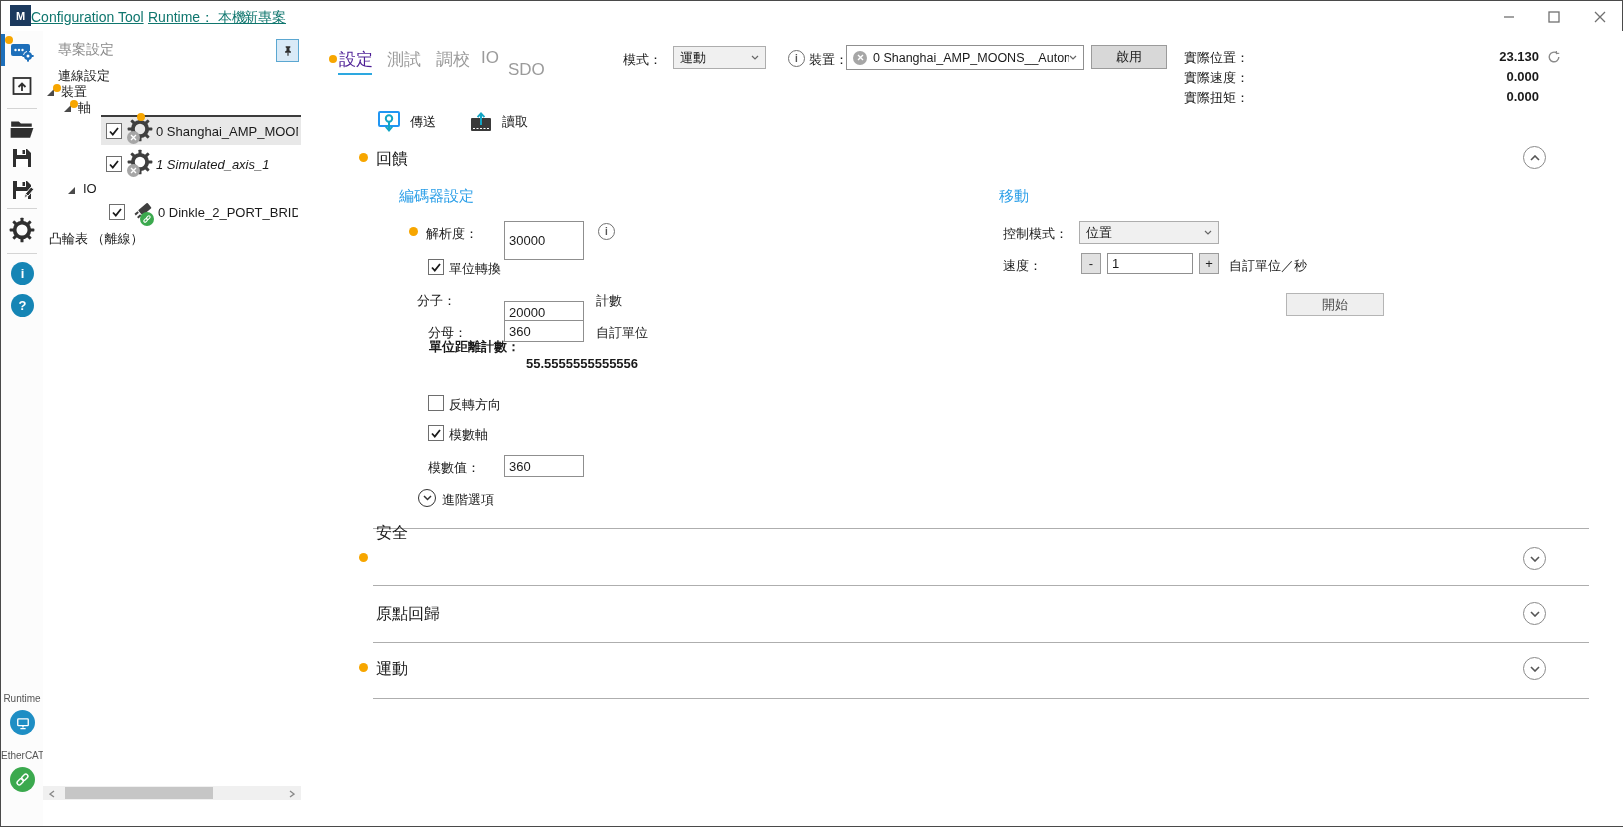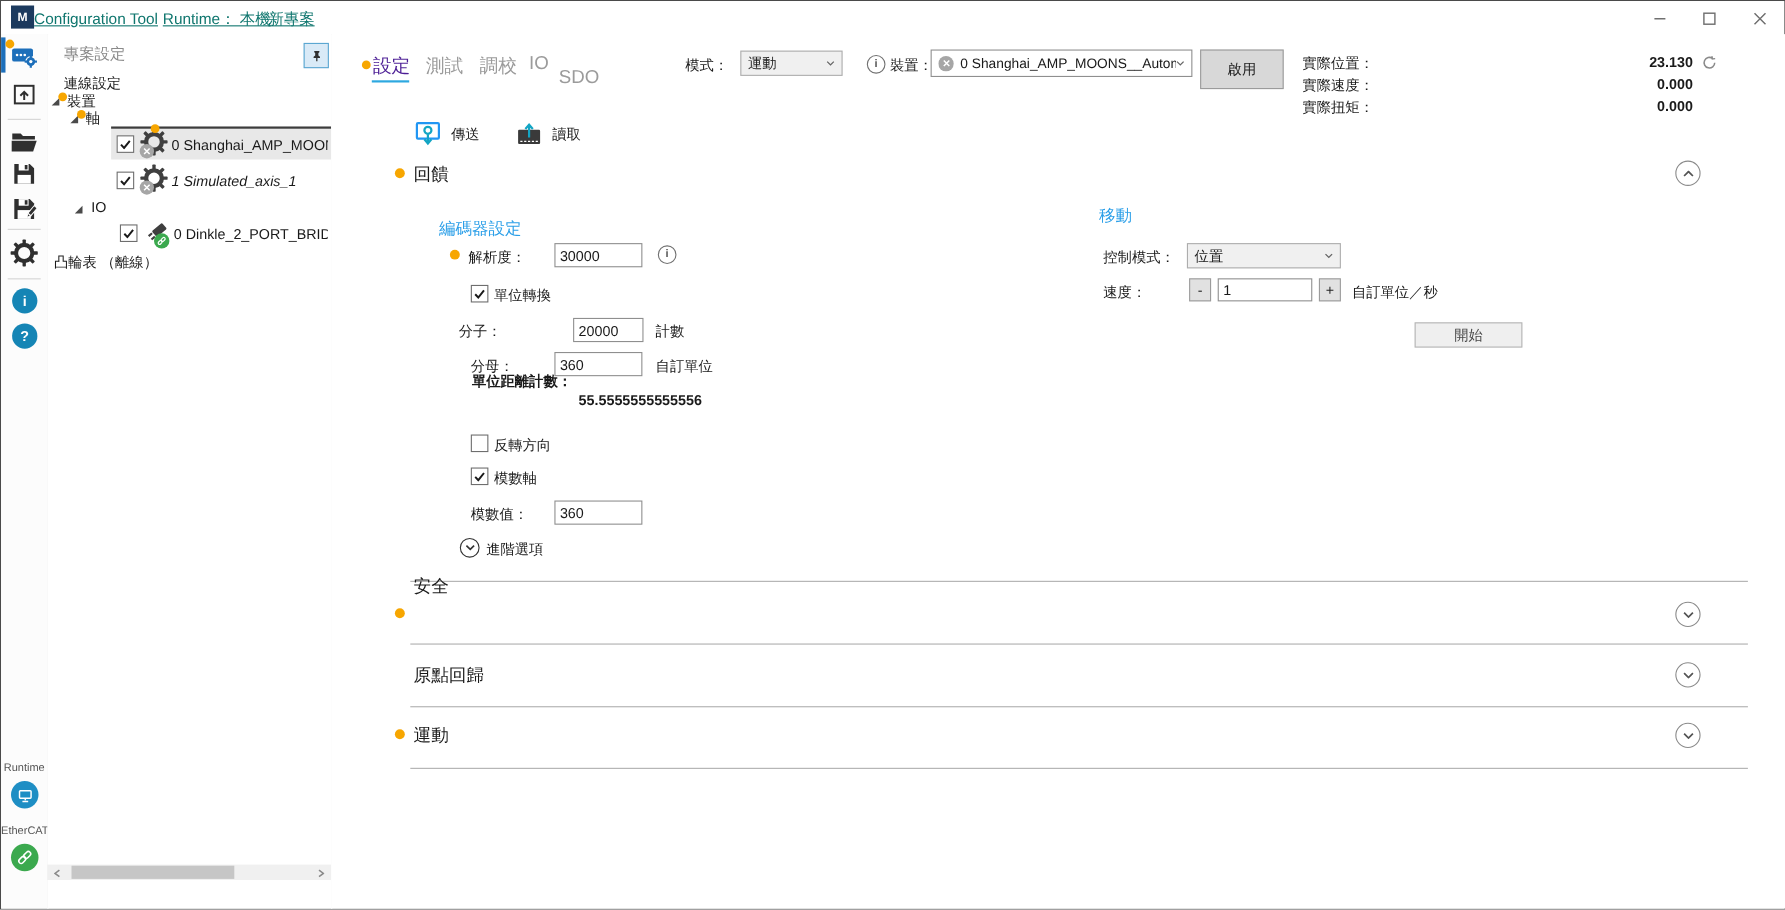--- a/index.html
+++ b/index.html
@@ -313,21 +313,21 @@
           <svg width="7" height="7">
               <path d="M1 1l5 5M6 1L1 6" stroke="#fff" stroke-width="1.4"></path>
             </svg>
         </span>
         <span style="font-size:12.5px;white-space:nowrap;">0 Shanghai_AMP_MOONS__Automation_STF06_EC</span>
       </span>
       <svg width="8" height="5" style="flex:0 0 8px;">
           <polyline points="1,1 4,4 7,1" fill="none" stroke="#666" stroke-width="1.2"></polyline>
         </svg>
     </div>
-    <div class="btn" style="left:790px;top:14px;width:76px;height:36px;">啟用</div>
+    <div class="btn" style="left:790px;top:14px;width:76px;height:24px;">啟用</div>
 
     <div class="lbl" style="left:883px;top:18px;">實際位置：</div>
     <div class="lbl val" style="left:1140px;top:18px;width:98px;text-align:right;">23.130</div>
     <svg class="abs" style="left:1246px;top:19px;" width="14" height="14" viewBox="0 0 16 16">
       <path d="M13.5 8a5.5 5.5 0 1 1-2.2-4.4" fill="none" stroke="#8a8a8a" stroke-width="1.6"></path>
       <path d="M10.6 1.1l0.4 3 3-0.4" fill="none" stroke="#8a8a8a" stroke-width="1.4"></path>
     </svg>
     <div class="lbl" style="left:883px;top:38px;">實際速度：</div>
     <div class="lbl val" style="left:1140px;top:38px;width:98px;text-align:right;">0.000</div>
     <div class="lbl" style="left:883px;top:58px;">實際扭矩：</div>
@@ -351,36 +351,36 @@
     </div>
 
     <div class="dot" style="left:58px;top:122px;width:9px;height:9px;"></div>
     <div class="sectitle" style="left:75px;top:118px;text-align:center;">回饋</div>
     <div class="chevcircle" style="left:1222px;top:115px;">
       <svg width="10" height="6">
           <polyline points="1,5 5,1 9,5" fill="none" stroke="#555" stroke-width="1.6"></polyline>
         </svg>
     </div>
 
-    <div class="subhead" style="left:98px;top:168px;">編碼器設定</div>
+    <div class="subhead" style="left:98px;top:156px;">編碼器設定</div>
 
     <div class="dot" style="left:108px;top:196px;width:9px;height:9px;"></div>
     <div class="lbl" style="left:125px;top:194px;">解析度：</div>
-    <input class="tinput" style="left: 203px; top: 190px; width: 80px; height: 22px;" value="30000">
+    <input class="tinput" style="left: 203px; top: 190px; width: 80px; height: 39px;" value="30000">
     <div class="infoc" style="left:297px;top:192px;">i</div>
 
     <div class="cb" style="left:127px;top:228px;">
       <svg width="10" height="9" viewBox="0 0 10 9">
           <polyline points="1,4.5 3.8,7.5 9,1" fill="none" stroke="#1a1a1a" stroke-width="1.8"></polyline>
         </svg>
     </div>
     <div class="lbl" style="left:148px;top:229px;">單位轉換</div>
 
     <div class="lbl" style="left:116px;top:261px;">分子：</div>
-    <input class="tinput" style="left: 203px; top: 258px; width: 64px; height: 22px; margin-left: 17px;" value="20000">
+    <input class="tinput" style="left: 203px; top: 270px; width: 80px; height: 22px;" value="20000">
     <div class="lbl" style="left:295px;top:261px;">計數</div>
 
     <div class="lbl" style="left:127px;top:293px;">分母：</div>
     <input class="tinput" style="left: 203px; top: 289px; width: 80px; height: 22px;" value="360">
     <div class="lbl" style="left:295px;top:293px;">自訂單位</div>
 
     <div class="lbl" style="left:128px;top:307px;font-weight:bold;">單位距離計數：</div>
     <div class="lbl val" style="left:225px;top:325px;">55.5555555555556</div>
 
     <div class="cb" style="left:127px;top:364px;"></div>

